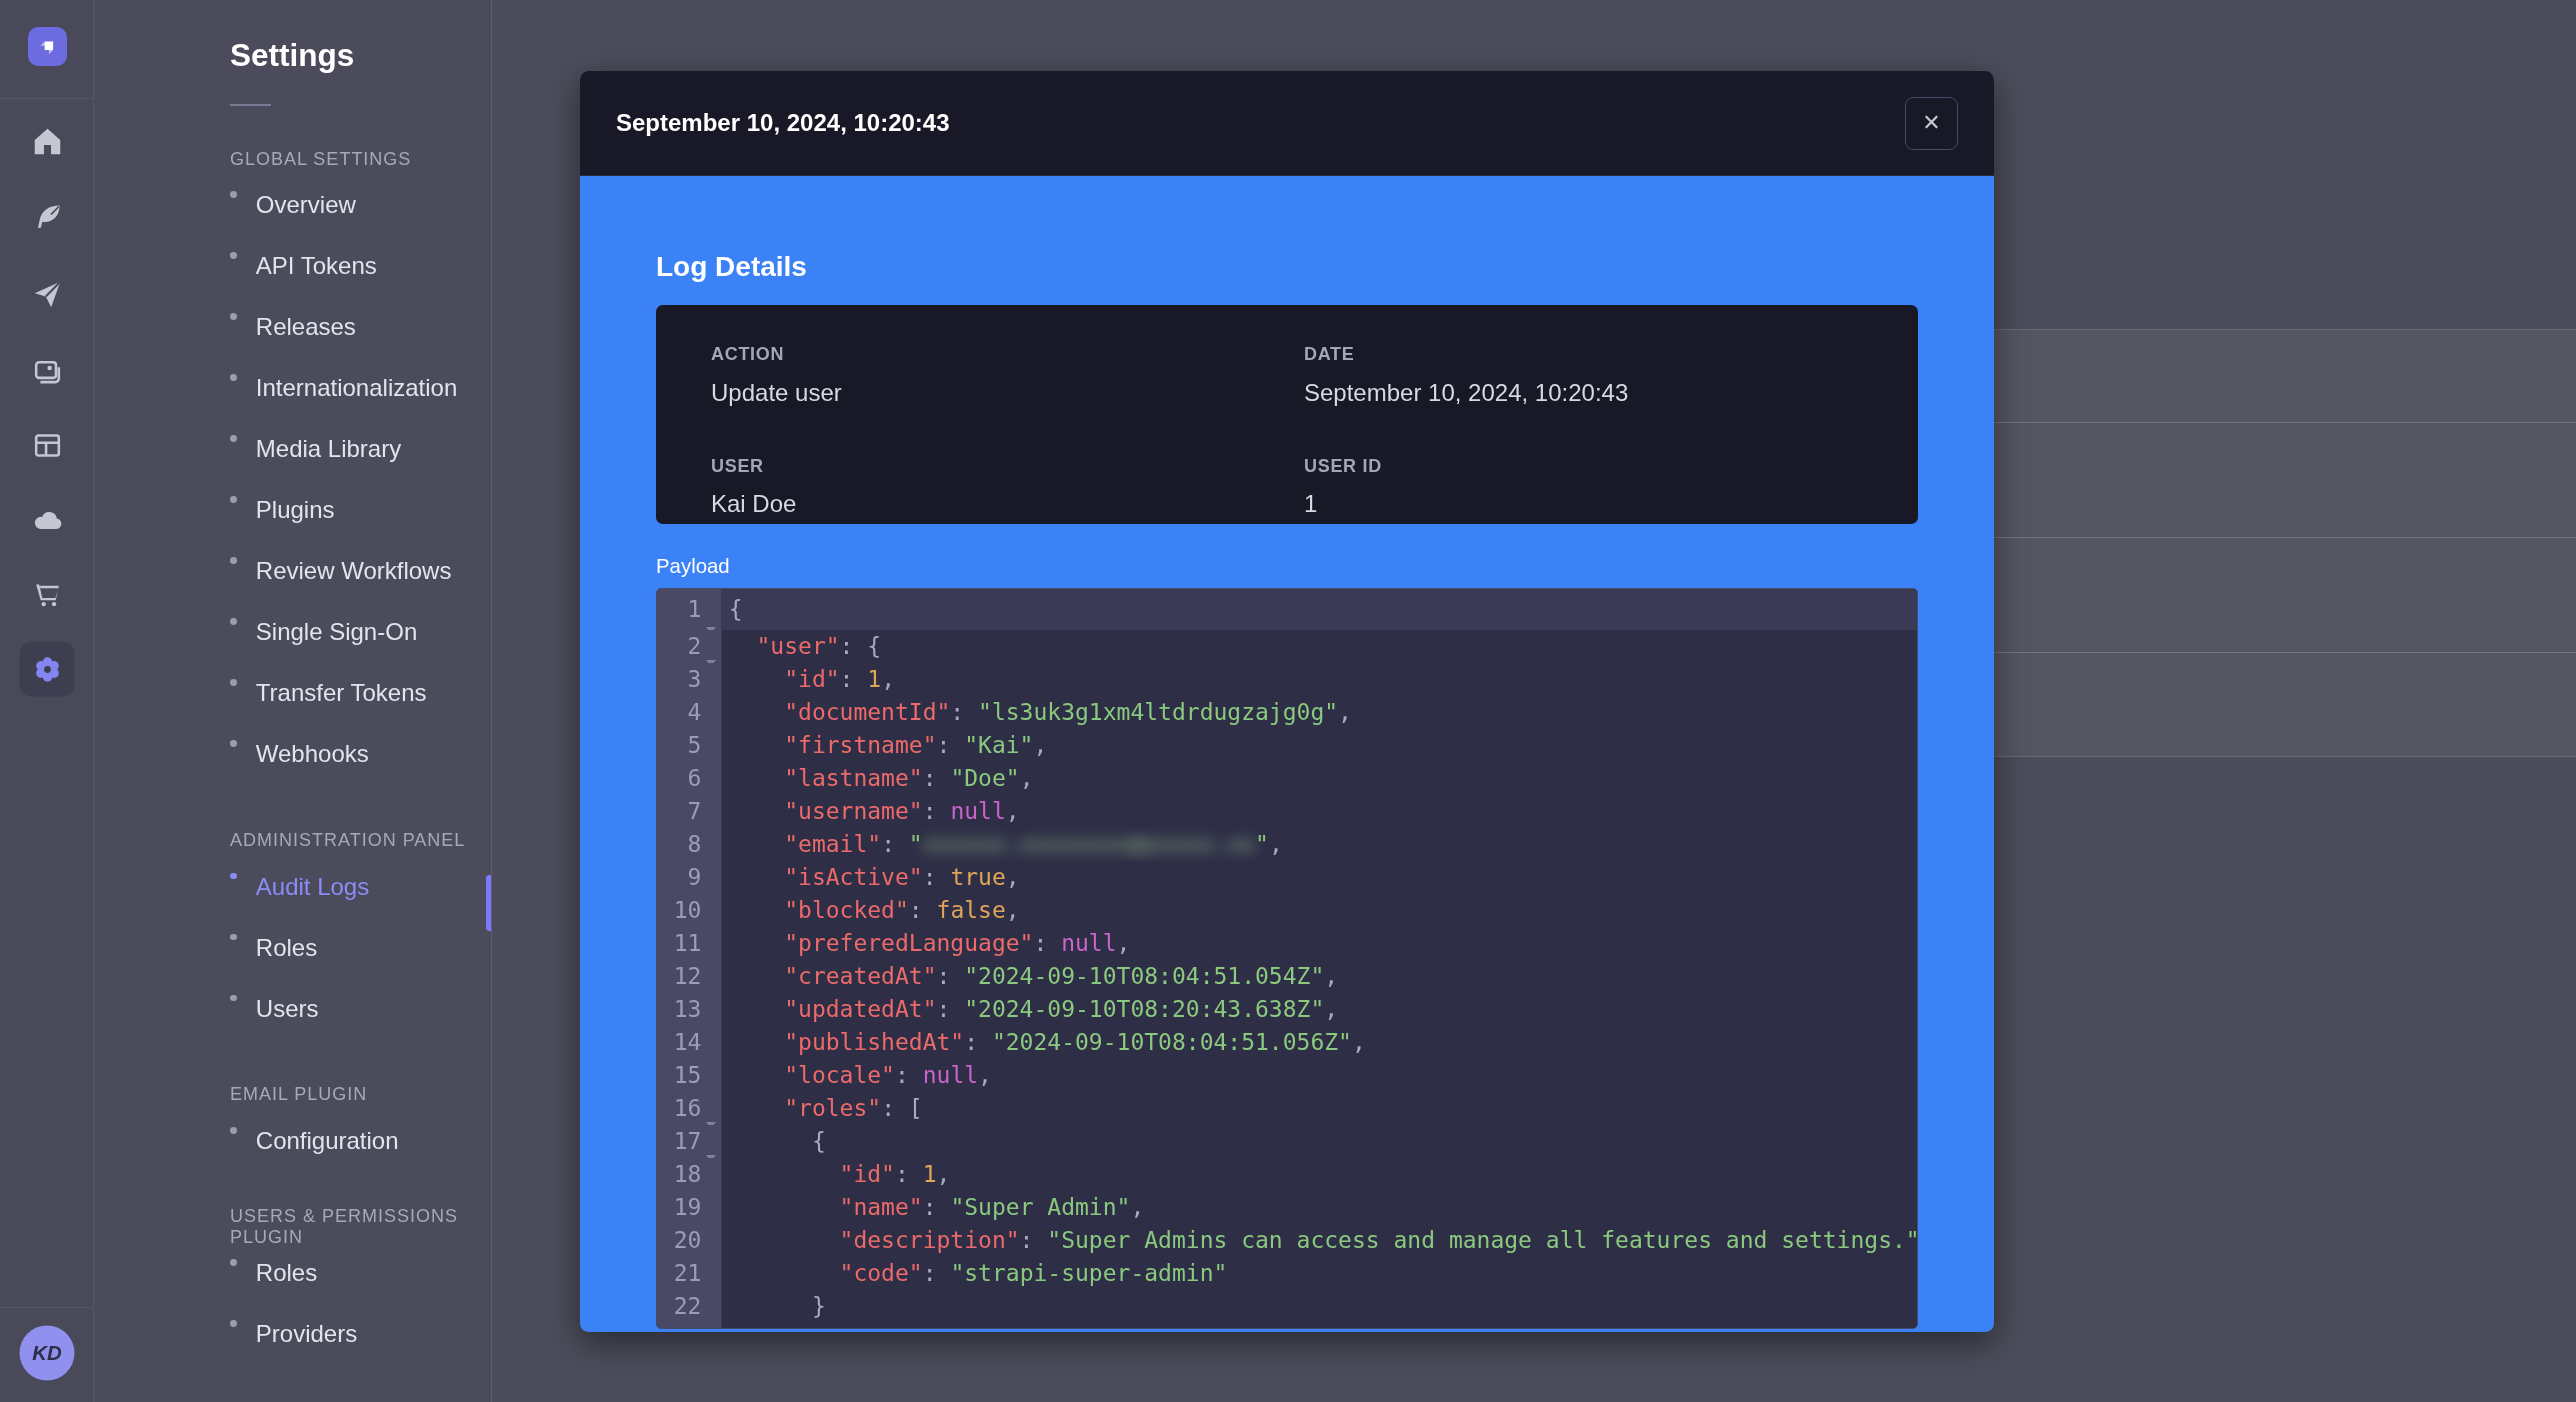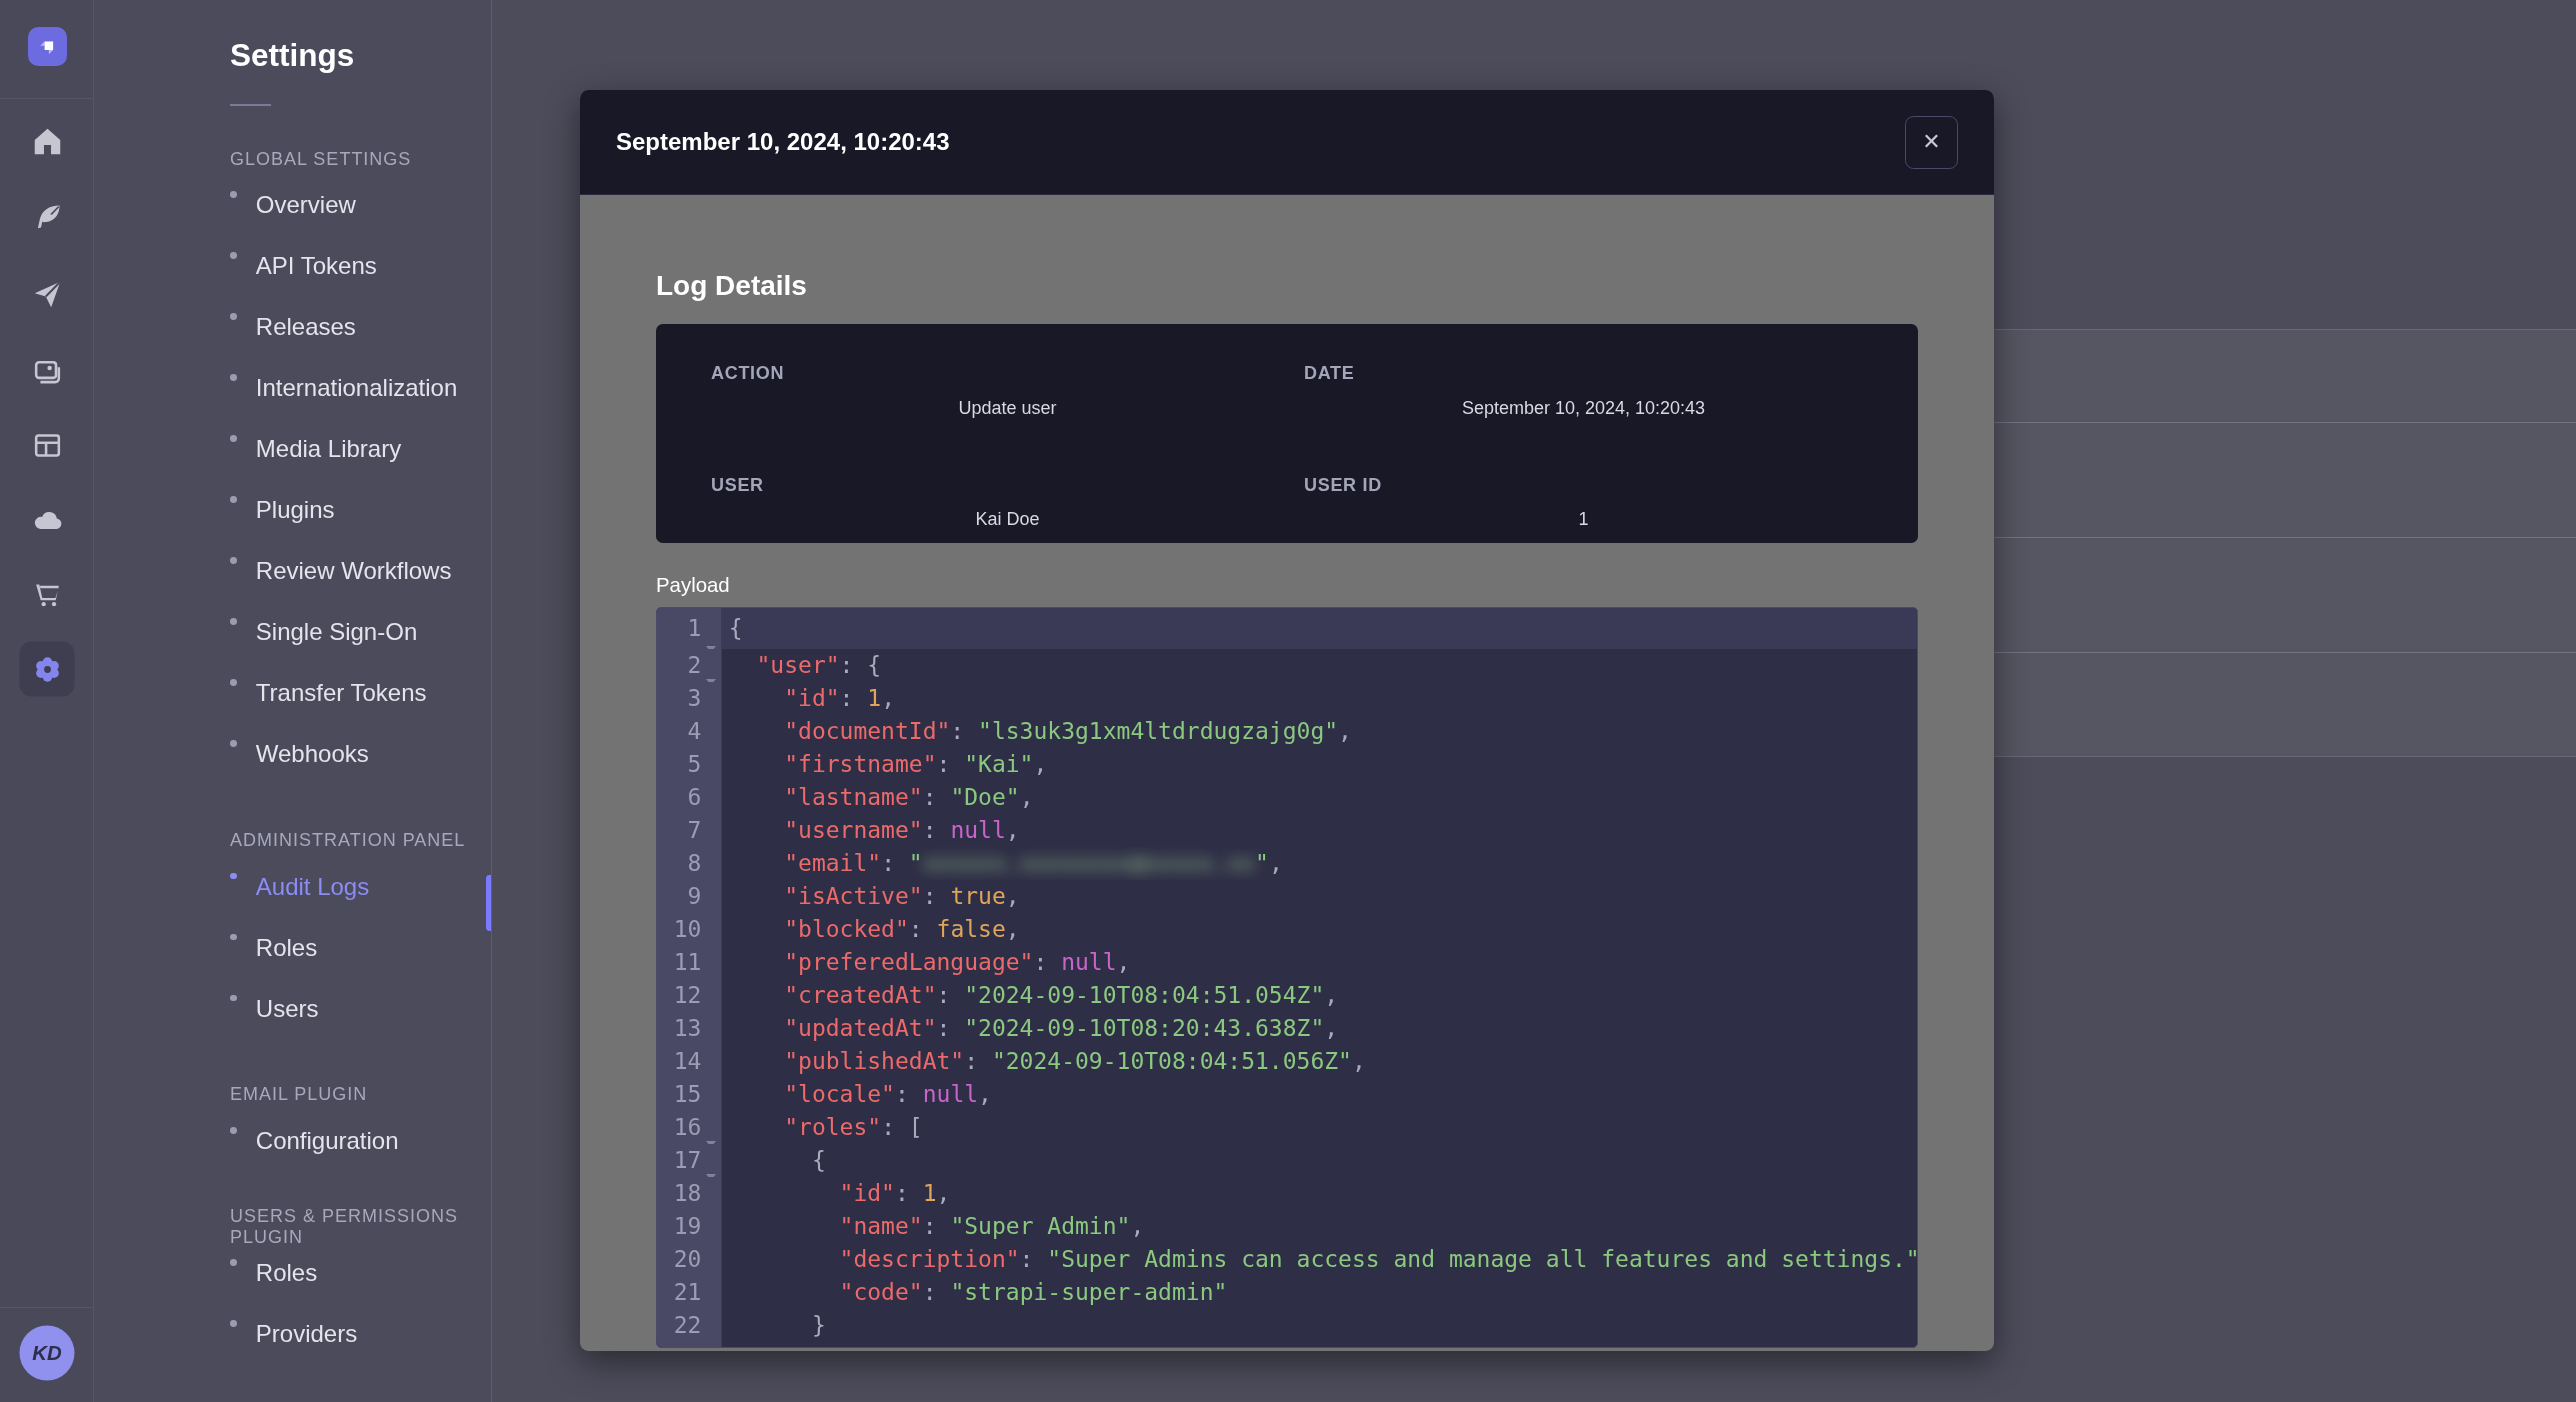--- a/index.html
+++ b/index.html
@@ -41,33 +41,33 @@
 
   
   .content { position:absolute; left:492px; top:0; right:0; bottom:0; z-index:1; }
   .bg-table { position:absolute; left:1056px; top:329px; width:1425px; height:428px;
     background:#565663; border:0.9px solid rgba(120,120,140,.55); border-radius:8.5px; }
   .bg-row { position:relative; height:115px; border-top:0.9px solid rgba(150,150,170,.45); }
   .bg-row:first-child { height:92px; border-top:none; }
 
   
   .modal { position:absolute; left:580px; top:71px; width:1414px; height:1261px;
-    background:#737373; border-radius:8.5px; z-index:5; box-shadow:0 10.2px 34px rgba(0,0,0,.45); overflow:hidden;margin-top:19px; }
+    background:#3b82f6; border-radius:8.5px; z-index:5; box-shadow:0 10.2px 34px rgba(0,0,0,.45); overflow:hidden; }
   .modal-head { height:105px; background:#181826; border-bottom:0.9px solid #2A2A3E;
     display:flex; align-items:center; justify-content:space-between; padding:0 36px; }
   .modal-title { font-size:24px; font-weight:bold; color:#FFFFFF; }
   .close-btn { width:53px; height:53px; border-radius:8.5px; border:0.9px solid #4A4A6A;
     background:transparent; color:#C9C9D6; font-size:22px; cursor:pointer;
     display:flex; align-items:center; justify-content:center; }
   .modal-body { padding:75px 76px 0 76px; }
   .modal-body h2 { font-size:28px; font-weight:bold; color:#FFFFFF; margin-bottom:22px; }
   .details { background:#181826; border-radius:6.8px; padding:39px 55px 0 55px; height:219px;
     display:grid; grid-template-columns:593px 1fr; grid-template-rows:auto auto; row-gap:43px; }
   .dcell .dlabel { font-size:18px; font-weight:bold; letter-spacing:0.7px; color:#A5A5BA; margin-bottom:13.6px; }
-  .dcell .dvalue { font-size:18px; color:#D9D9E3;text-align:center; }
+  .dcell .dvalue { font-size:24px; color:#D9D9E3; }
   .payload-label { margin-top:31px; font-size:20.4px; font-weight:normal; color:#FFFFFF; }
 
   
   .codeblock { margin-top:10.2px; height:741px; background:#2E2E46; border:0.9px solid #4A4A6A;
     border-radius:5.1px; overflow:hidden; font-family:"DejaVu Sans Mono", monospace; cursor:text; }
   .cl { display:flex; height:33px; line-height:33px; white-space:pre; }
   .cl:first-child { height:41px; line-height:41px; }
   .ln { flex:0 0 65px; background:#494966; border-right:1.7px solid #3C3C56;
     display:flex; justify-content:flex-end; align-items:center; gap:4.3px; padding-right:5.1px;
     color:#9C9CB5; font-size:23px; }

